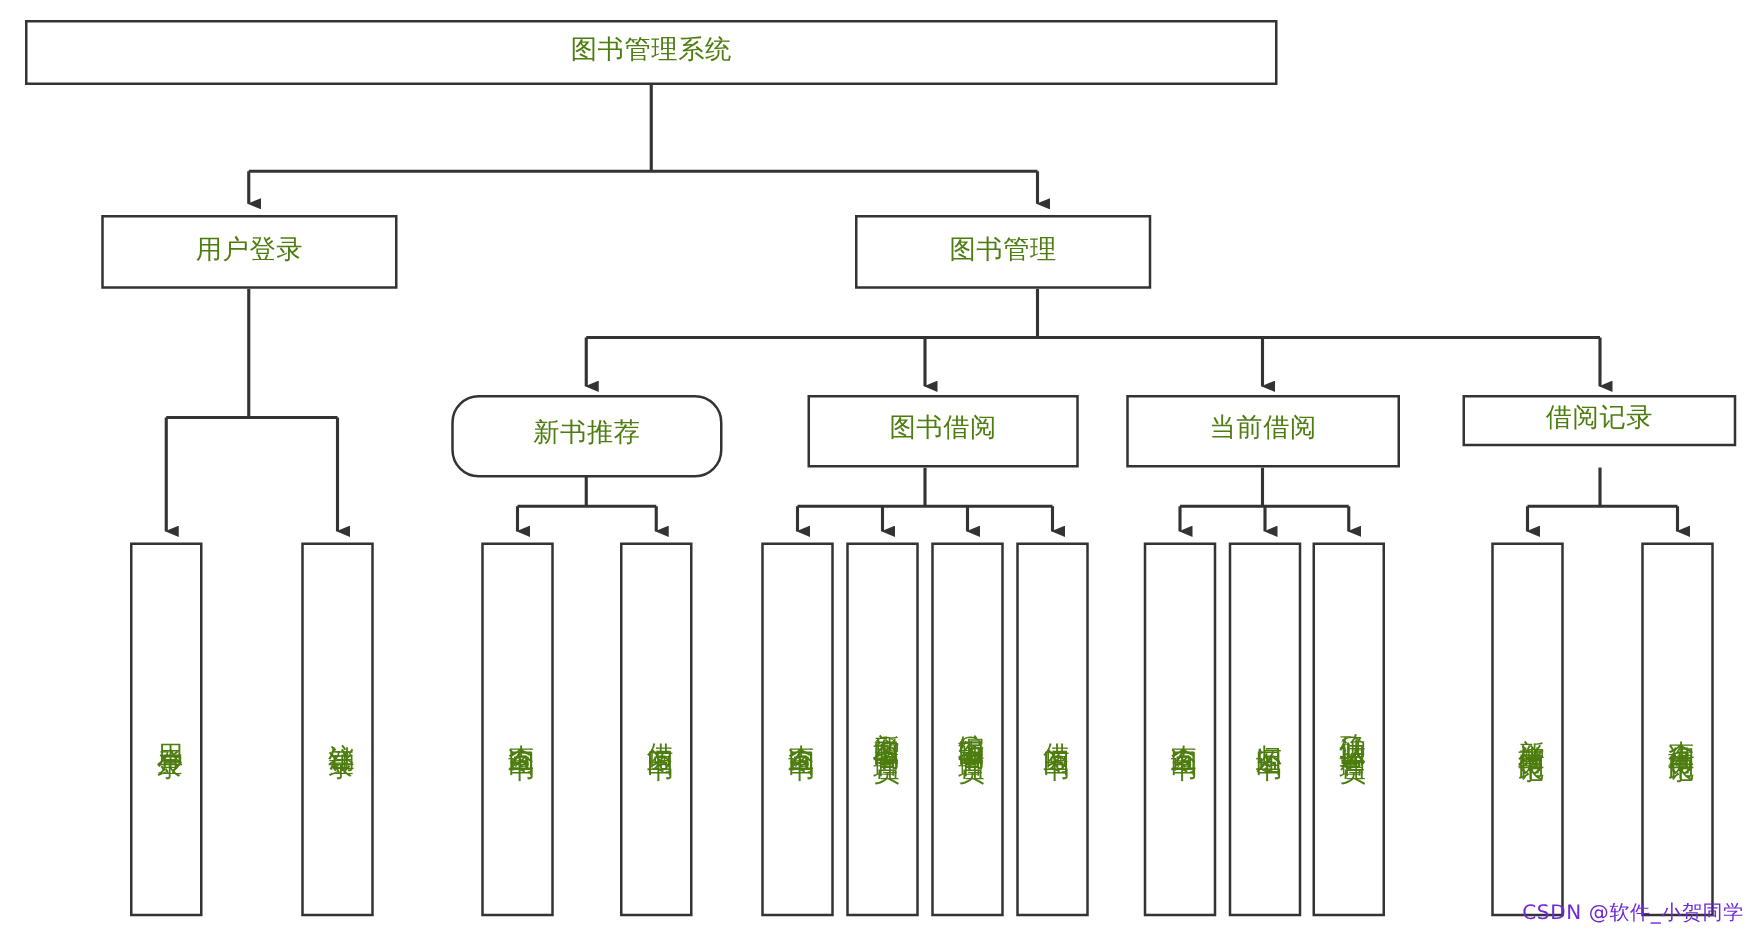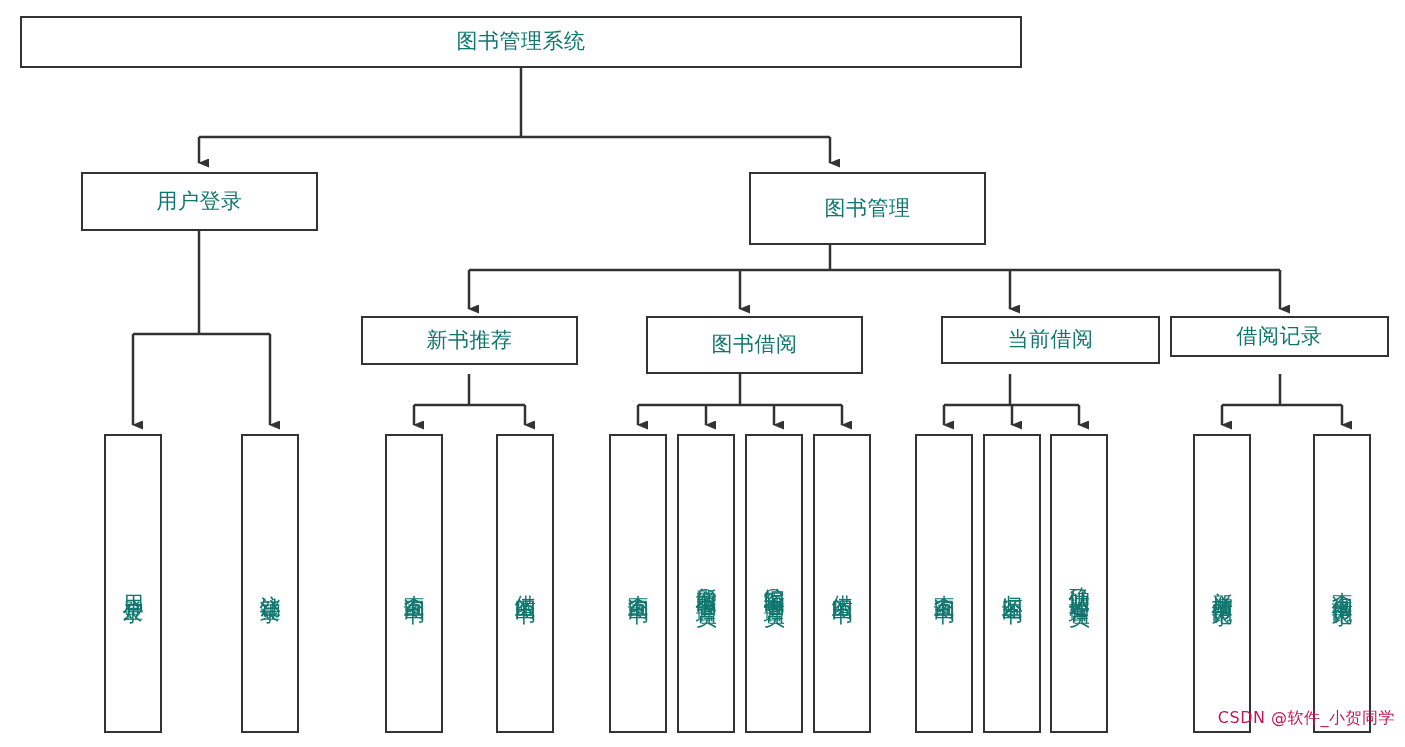--- a/index.html
+++ b/index.html
@@ -27,21 +27,22 @@
   }
   .node {
     position: absolute;
     box-sizing: border-box;
     border: 2.5px solid #333333;
     background: #ffffff;
     display: flex;
     align-items: center;
     justify-content: center;
     text-align: center;
-    color: #0f766e;
+    color: #4d7c0f;
+    font-family: Liberation Mono, monospace;
   }
   .node-h {
     font-size: 21px;
     letter-spacing: 0.5px;
     line-height: 1.2;
   }
   .node-v {
     writing-mode: vertical-rl;
     text-orientation: upright;
     font-size: 21px;
@@ -50,23 +51,23 @@
     padding: 6px 0;
   }
   .node-v .vlabel {
     writing-mode: vertical-rl;
     text-orientation: upright;
     display: block;
   }
   .watermark {
     position: absolute;
     right: 10px;
-    bottom: 18px;
+    bottom: 6px;
     font-size: 16px;
-    color: #be185d;
+    color: #6d28d9;
     letter-spacing: 0.5px;
     white-space: nowrap;
     font-family: "DejaVu Sans", "Liberation Sans", sans-serif;
   }
 </style>
 </head>
 <body>
 
 <div id="diagram-root">
 
@@ -122,31 +123,31 @@
     </g>
   </svg>
 
   <div class="node node-h" style="left:20px; top:16px; width:1002px; height:52px;">
     <span>图书管理系统</span>
   </div>
 
   <div class="node node-h" style="left:81px; top:172px; width:237px; height:59px;">
     <span>用户登录</span>
   </div>
-  <div class="node node-h" style="left:749px; top:172px; width:237px; height:73px;">
+  <div class="node node-h" style="left:684px; top:172px; width:237px; height:59px;">
     <span>图书管理</span>
   </div>
 
-  <div class="node node-h" style="left:361px; top:316px; width:217px; height:49px;">
+  <div class="node node-h" style="left:361px; top:316px; width:217px; height:66px;border-radius:22px;">
     <span>新书推荐</span>
   </div>
   <div class="node node-h" style="left:632px; top:316px; width:217px; height:58px;margin-left:14px;">
     <span>图书借阅</span>
   </div>
-  <div class="node node-h" style="left:901px; top:316px; width:219px; height:48px;margin-left:40px;">
+  <div class="node node-h" style="left:901px; top:316px; width:219px; height:58px;">
     <span>当前借阅</span>
   </div>
   <div class="node node-h" style="left:1170px; top:316px; width:219px; height:41px;">
     <span>借阅记录</span>
   </div>
 
   <div class="node node-v" style="left:104px; top:434px; width:58px; height:299px;">
     <span class="vlabel">用户登录</span>
   </div>
   <div class="node node-v" style="left:241px; top:434px; width:58px; height:299px;">

